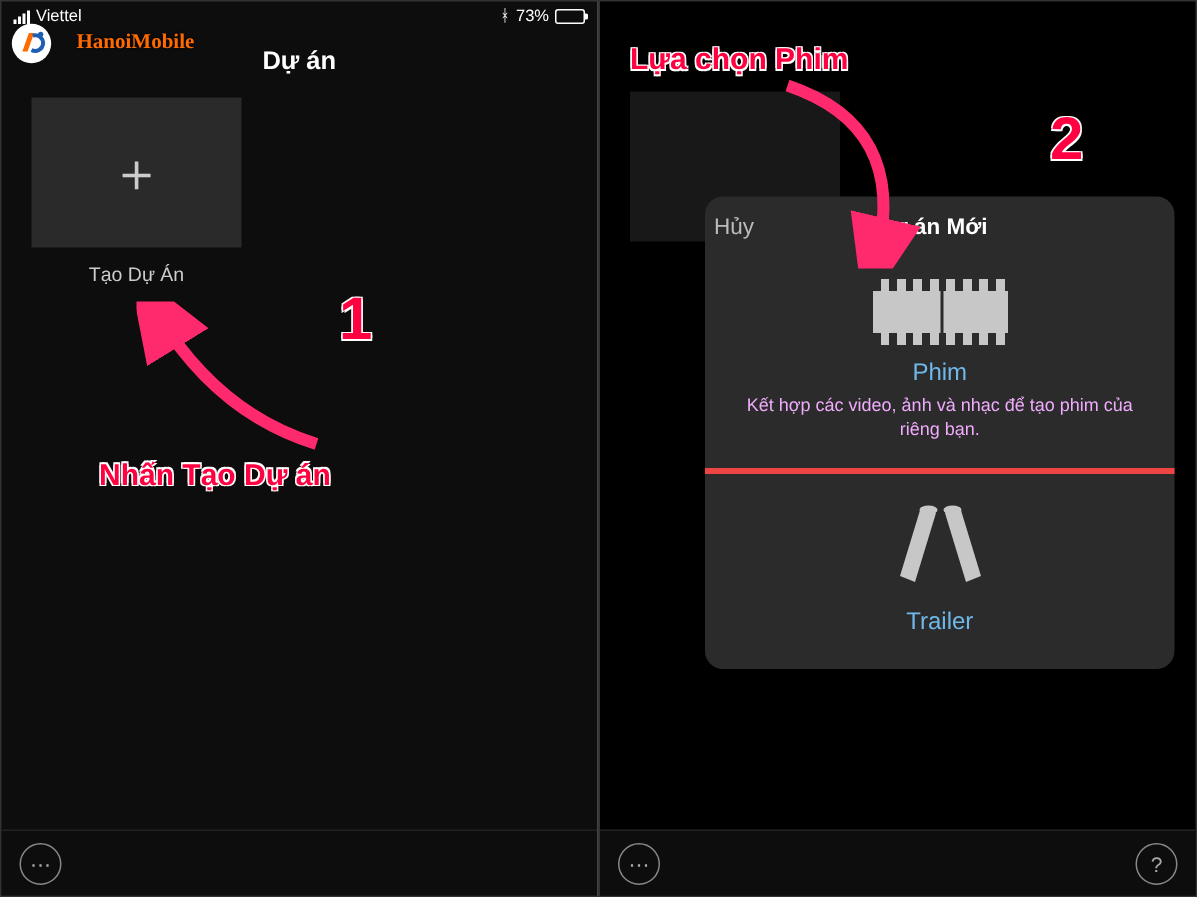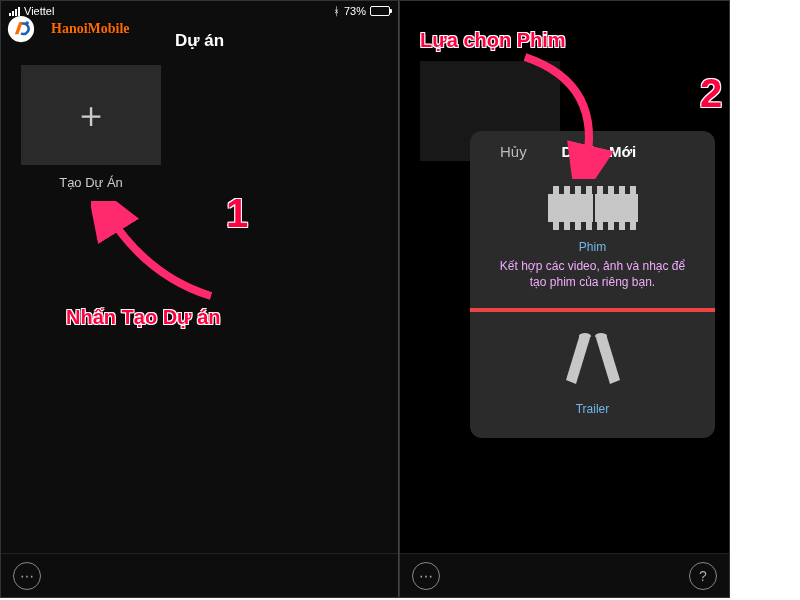--- a/index.html
+++ b/index.html
@@ -11,21 +11,21 @@
     position: relative;
   }
   .panel {
     height: 598px;
     background: #0d0d0d;
     position: relative;
     overflow: hidden;
     border: 1px solid #333;
   }
   .panel.left { width: 399px; border-right: 1px solid #444; }
-  .panel.right { width: 331px; }
+  .panel.right { width: 399px; }
 
   
   .statusbar {
     height: 20px;
     display: flex; align-items: center;
     padding: 0 8px;
     color: #fff;
     font-size: 11px;
   }
   .statusbar .sb-left, .statusbar .sb-right { display: flex; align-items: center; gap: 4px; }
@@ -92,33 +92,33 @@
   .modal {
     position:absolute;
     left: 70px; right: 14px; top: 130px;
     background:#2b2b2b;
     border-radius: 12px;
     padding: 0;
     color:#ddd;
   }
   .modal-header {
     display:flex; align-items:center;
-    padding: 12px 14px 6px 30px;
+    padding: 12px 14px 6px 6px;
     font-size: 15px;
   }
   .modal-header .cancel { color:#bbb; cursor:pointer; }
   .modal-header .mtitle { flex:1; text-align:center; color:#fff; font-weight:700; margin-right: 30px; }
   .option {
     text-align:center;
     padding: 14px 20px 18px 20px;
     cursor:pointer;
   }
   .option + .option { border-top: 4px solid #ef4444; }
   .option .icon { margin: 6px auto 10px auto; display:flex; justify-content:center; }
-  .option .otitle { color:#6fb8e8; font-size:12px; margin-bottom:4px; }
+  .option .otitle { color:#6fb8e8; font-size:16px; margin-bottom:4px; }
   .option .odesc { color:#f0abfc; font-size:12px; line-height:1.35; }
   
   .filmstrip {
     width: 90px; height: 44px; background:#c7c7c7; position:relative;
     border-radius:2px;
   }
   .filmstrip::before, .filmstrip::after {
     content:""; position:absolute; left:0; right:0; height:8px;
     background: repeating-linear-gradient(90deg,#2b2b2b 0 5px,#c7c7c7 5px 11px);
   }

